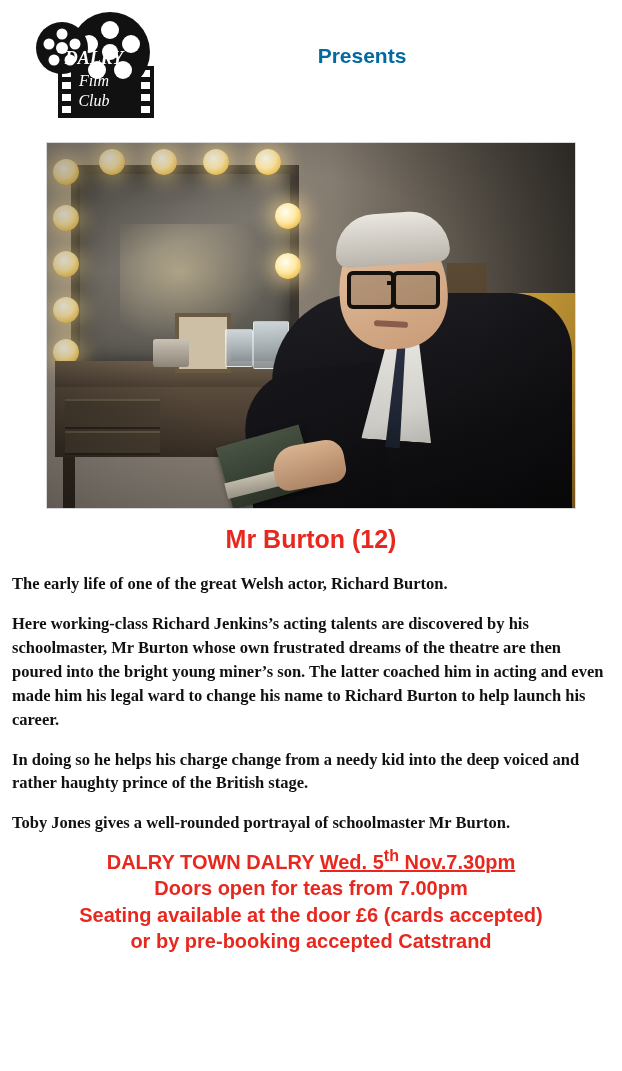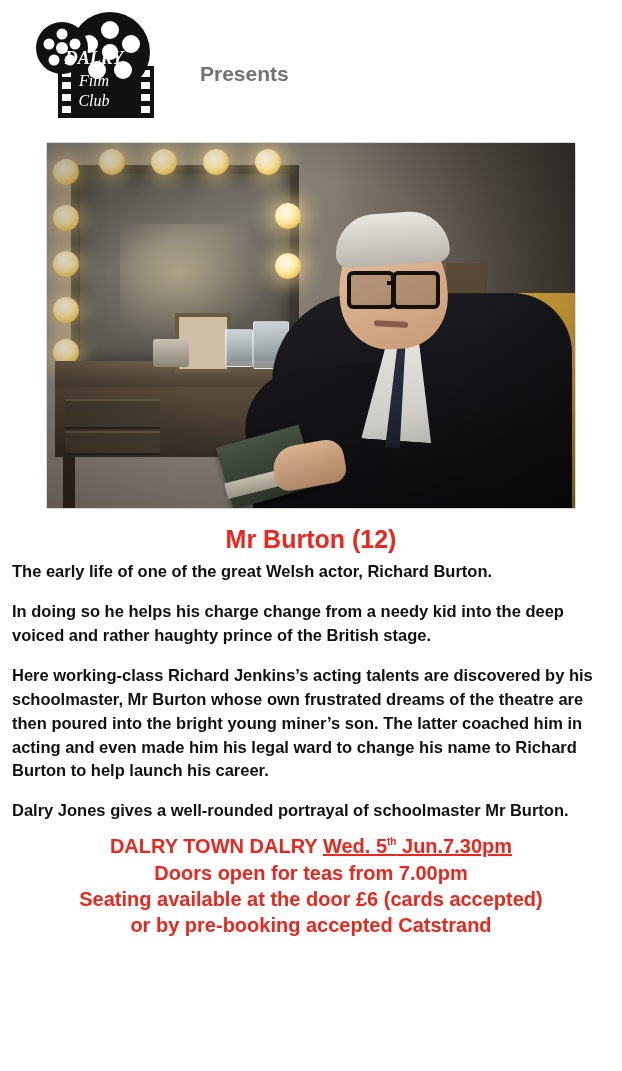--- a/index.html
+++ b/index.html
@@ -40,24 +40,24 @@
   .venue-line {
     font-size: 21px;
     font-weight: bold;
     letter-spacing: 0.2px;
     line-height: 1.1;
     color: #111;
   }
   .presents-line {
     font-size: 21px;
     font-weight: bold;
-    text-align: left;
-    margin-top: 30px;
+    text-align: center;
+    margin-top: 12px;
     padding-right: 60px;
-    color: #737373;
+    color: #0369a1;
   }
 
   
   .still-wrap {
     margin: 22px auto 0 auto;
     width: 530px;
     height: 367px;
     position: relative;
     overflow: hidden;
     background: #2b2b2b;
@@ -201,45 +201,46 @@
     position:absolute; inset:0;
     background: radial-gradient(ellipse at 50% 45%, rgba(0,0,0,0) 45%, rgba(0,0,0,.38) 100%);
   }
 
   
   .film-title {
     text-align: center;
     color: #e8281e;
     font-weight: bold;
     font-size: 25px;
-    margin: 16px 0 6px 0;
+    margin: 16px 0 18px 0;
   }
   .body-wrap {
     padding: 0 12px 0 12px;
+    font-family: Liberation Serif, serif;
   }
   .body-wrap p {
     margin: 0 0 16px 0;
     font-size: 16.5px;
     font-weight: bold;
     line-height: 1.45;
     color: #111;
   }
   .body-wrap p:last-child { margin-bottom: 6px; }
 
   
   .footer {
     text-align: center;
     color: #e8281e;
     font-weight: bold;
     font-size: 20px;
     line-height: 1.32;
     padding: 4px 8px 10px 8px;
   }
   .footer .u { text-decoration: underline; }
-  .footer sup { font-size: 10px; text-align: center; }
+  .footer sup { font-size: 16px; text-align: center; }
   .footer-line { display: block; }
 </style>
 </head>
 <body>
 
 <div class="header">
 
   <div class="logo-wrap">
     <svg class="logo-svg" width="200" height="115" viewBox="0 0 200 115">
 
@@ -333,26 +334,26 @@
     <div class="hand"></div>
 
     <div class="vignette"></div>
   </div>
 </div>
 
 <div class="film-title">Mr Burton (12)</div>
 
 <div class="body-wrap">
   <p>The early life of one of the great Welsh actor, Richard Burton.</p>
+  <p>Here working-class Richard Jenkins’s acting talents are discovered by his schoolmaster, Mr Burton whose own frustrated dreams of the theatre are then poured into the bright young miner’s son. The latter coached him in acting and even made him his legal ward to change his name to Richard Burton to help launch his career.</p>
   <p>In doing so he helps his charge change from a needy kid into the deep voiced and rather haughty prince of the British stage.</p>
-  <p>Here working-class Richard Jenkins’s acting talents are discovered by his schoolmaster, Mr Burton whose own frustrated dreams of the theatre are then poured into the bright young miner’s son. The latter coached him in acting and even made him his legal ward to change his name to Richard Burton to help launch his career.</p>
-  <p>Dalry Jones gives a well-rounded portrayal of schoolmaster Mr Burton.</p>
+  <p>Toby Jones gives a well-rounded portrayal of schoolmaster Mr Burton.</p>
 </div>
 
 <div class="footer">
   <span class="footer-line">
     <span>DALRY TOWN DALRY</span>
-    <span class="u"><span>Wed. 5</span><sup>th</sup><span> Jun.7.30pm</span></span>
+    <span class="u"><span>Wed. 5</span><sup>th</sup><span> Nov.7.30pm</span></span>
   </span>
   <span class="footer-line">Doors open for teas from 7.00pm</span>
   <span class="footer-line">Seating available at the door £6 (cards accepted)</span>
   <span class="footer-line">or by pre-booking accepted Catstrand</span>
 </div>
 
 </body></html>

